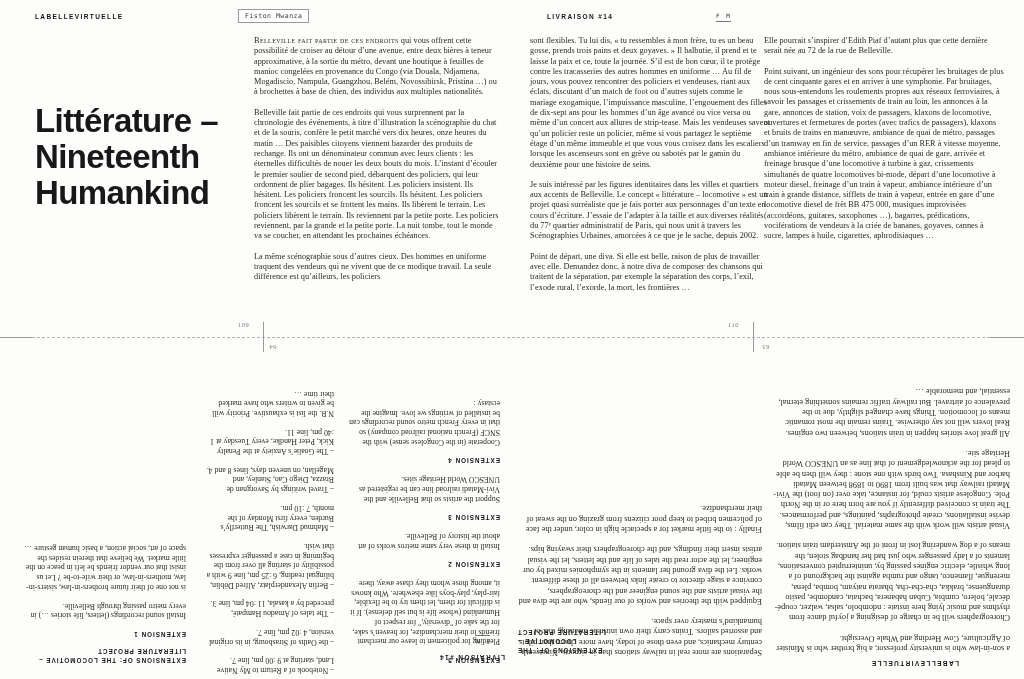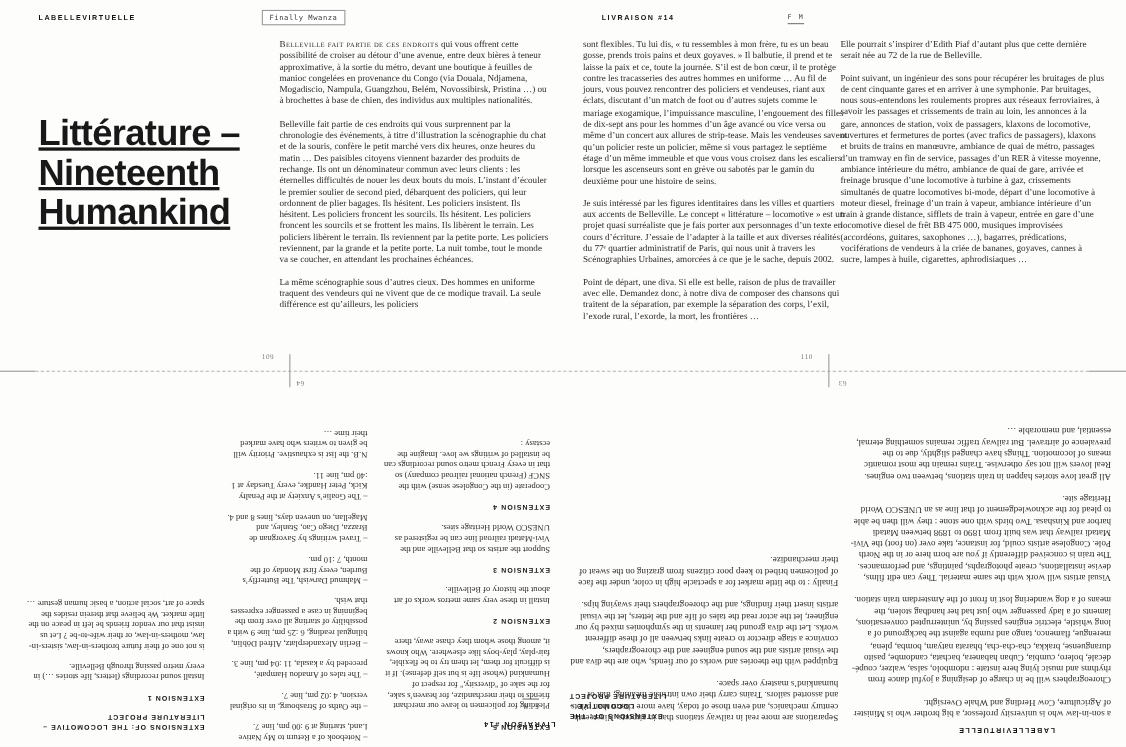--- a/index.html
+++ b/index.html
@@ -6,21 +6,21 @@
   #canvas{position:relative;width:1024px;height:679px;background:#fdfdfc;overflow:hidden;
           font-family:"Liberation Serif", serif;color:#2e2a26;}
   .abs{position:absolute;}
   .brand{font-family:"Liberation Sans", sans-serif;font-weight:bold;font-size:6.5px;
          letter-spacing:1.4px;color:#141414;}
   .monobox{font-family:"DejaVu Sans Mono", monospace;font-size:6.5px;color:#3a3a3a;
            border:1px solid #9a9a9a;padding:2px 6px;letter-spacing:0.5px;background:#fff;}
   .fm{font-family:"DejaVu Sans Mono", monospace;font-size:6px;letter-spacing:1.5px;color:#3a3a3a;
       border-bottom:1px solid #777;padding-bottom:2px;}
   .headline{font-family:"Liberation Sans", sans-serif;font-weight:bold;font-size:33px;
-            line-height:36px;letter-spacing:-0.6px;color:#181818;text-decoration:underline;}
+            line-height:36px;letter-spacing:-0.6px;color:#181818;}
   .col{font-size:8.3px;line-height:10.3px;text-align:left;}
   .col p{margin:0 0 10px 0;}
   .scaps{font-variant:small-caps;letter-spacing:0.4px;}
   .smallcol{font-size:7.8px;line-height:9.7px;}
   .smallcol p{margin:0 0 9px 0;}
   .exth{font-family:"Liberation Sans", sans-serif;font-weight:bold;font-size:6.3px;
         letter-spacing:1px;color:#141414;margin:0 0 2px 0;}
   .exttitle{font-family:"Liberation Sans", sans-serif;font-weight:bold;font-size:6.3px;
             letter-spacing:1px;color:#141414;line-height:9px;}
   .foldline{border-top:1px dashed #b3b3b3;height:0;}
@@ -28,21 +28,21 @@
   .cross{width:1px;height:30px;background:#9a9a9a;}
   .pgno{font-size:6.5px;color:#7d7d7d;letter-spacing:0.5px;}
   #flip{transform:rotate(180deg);}
 </style>
 </head>
 <body>
 
 <div id="canvas">
 
   <div class="abs brand" style="left:35px;top:13px;">LABELLEVIRTUELLE</div>
-  <div class="abs monobox" style="left:238px;top:9px;">Finally Mwanza</div>
+  <div class="abs monobox" style="left:238px;top:9px;">Fiston Mwanza</div>
   <div class="abs brand" style="left:547px;top:13px;">LIVRAISON #14</div>
   <div class="abs fm" style="left:716px;top:12px;">F M</div>
 
   <div class="abs headline" style="left:35px;top:103px;width:235px;">
     <div>Littérature –</div>
     <div>Nineteenth</div>
     <div>Humankind</div>
   </div>
 
   <div class="abs col" style="left:254px;top:36px;width:246px;">

